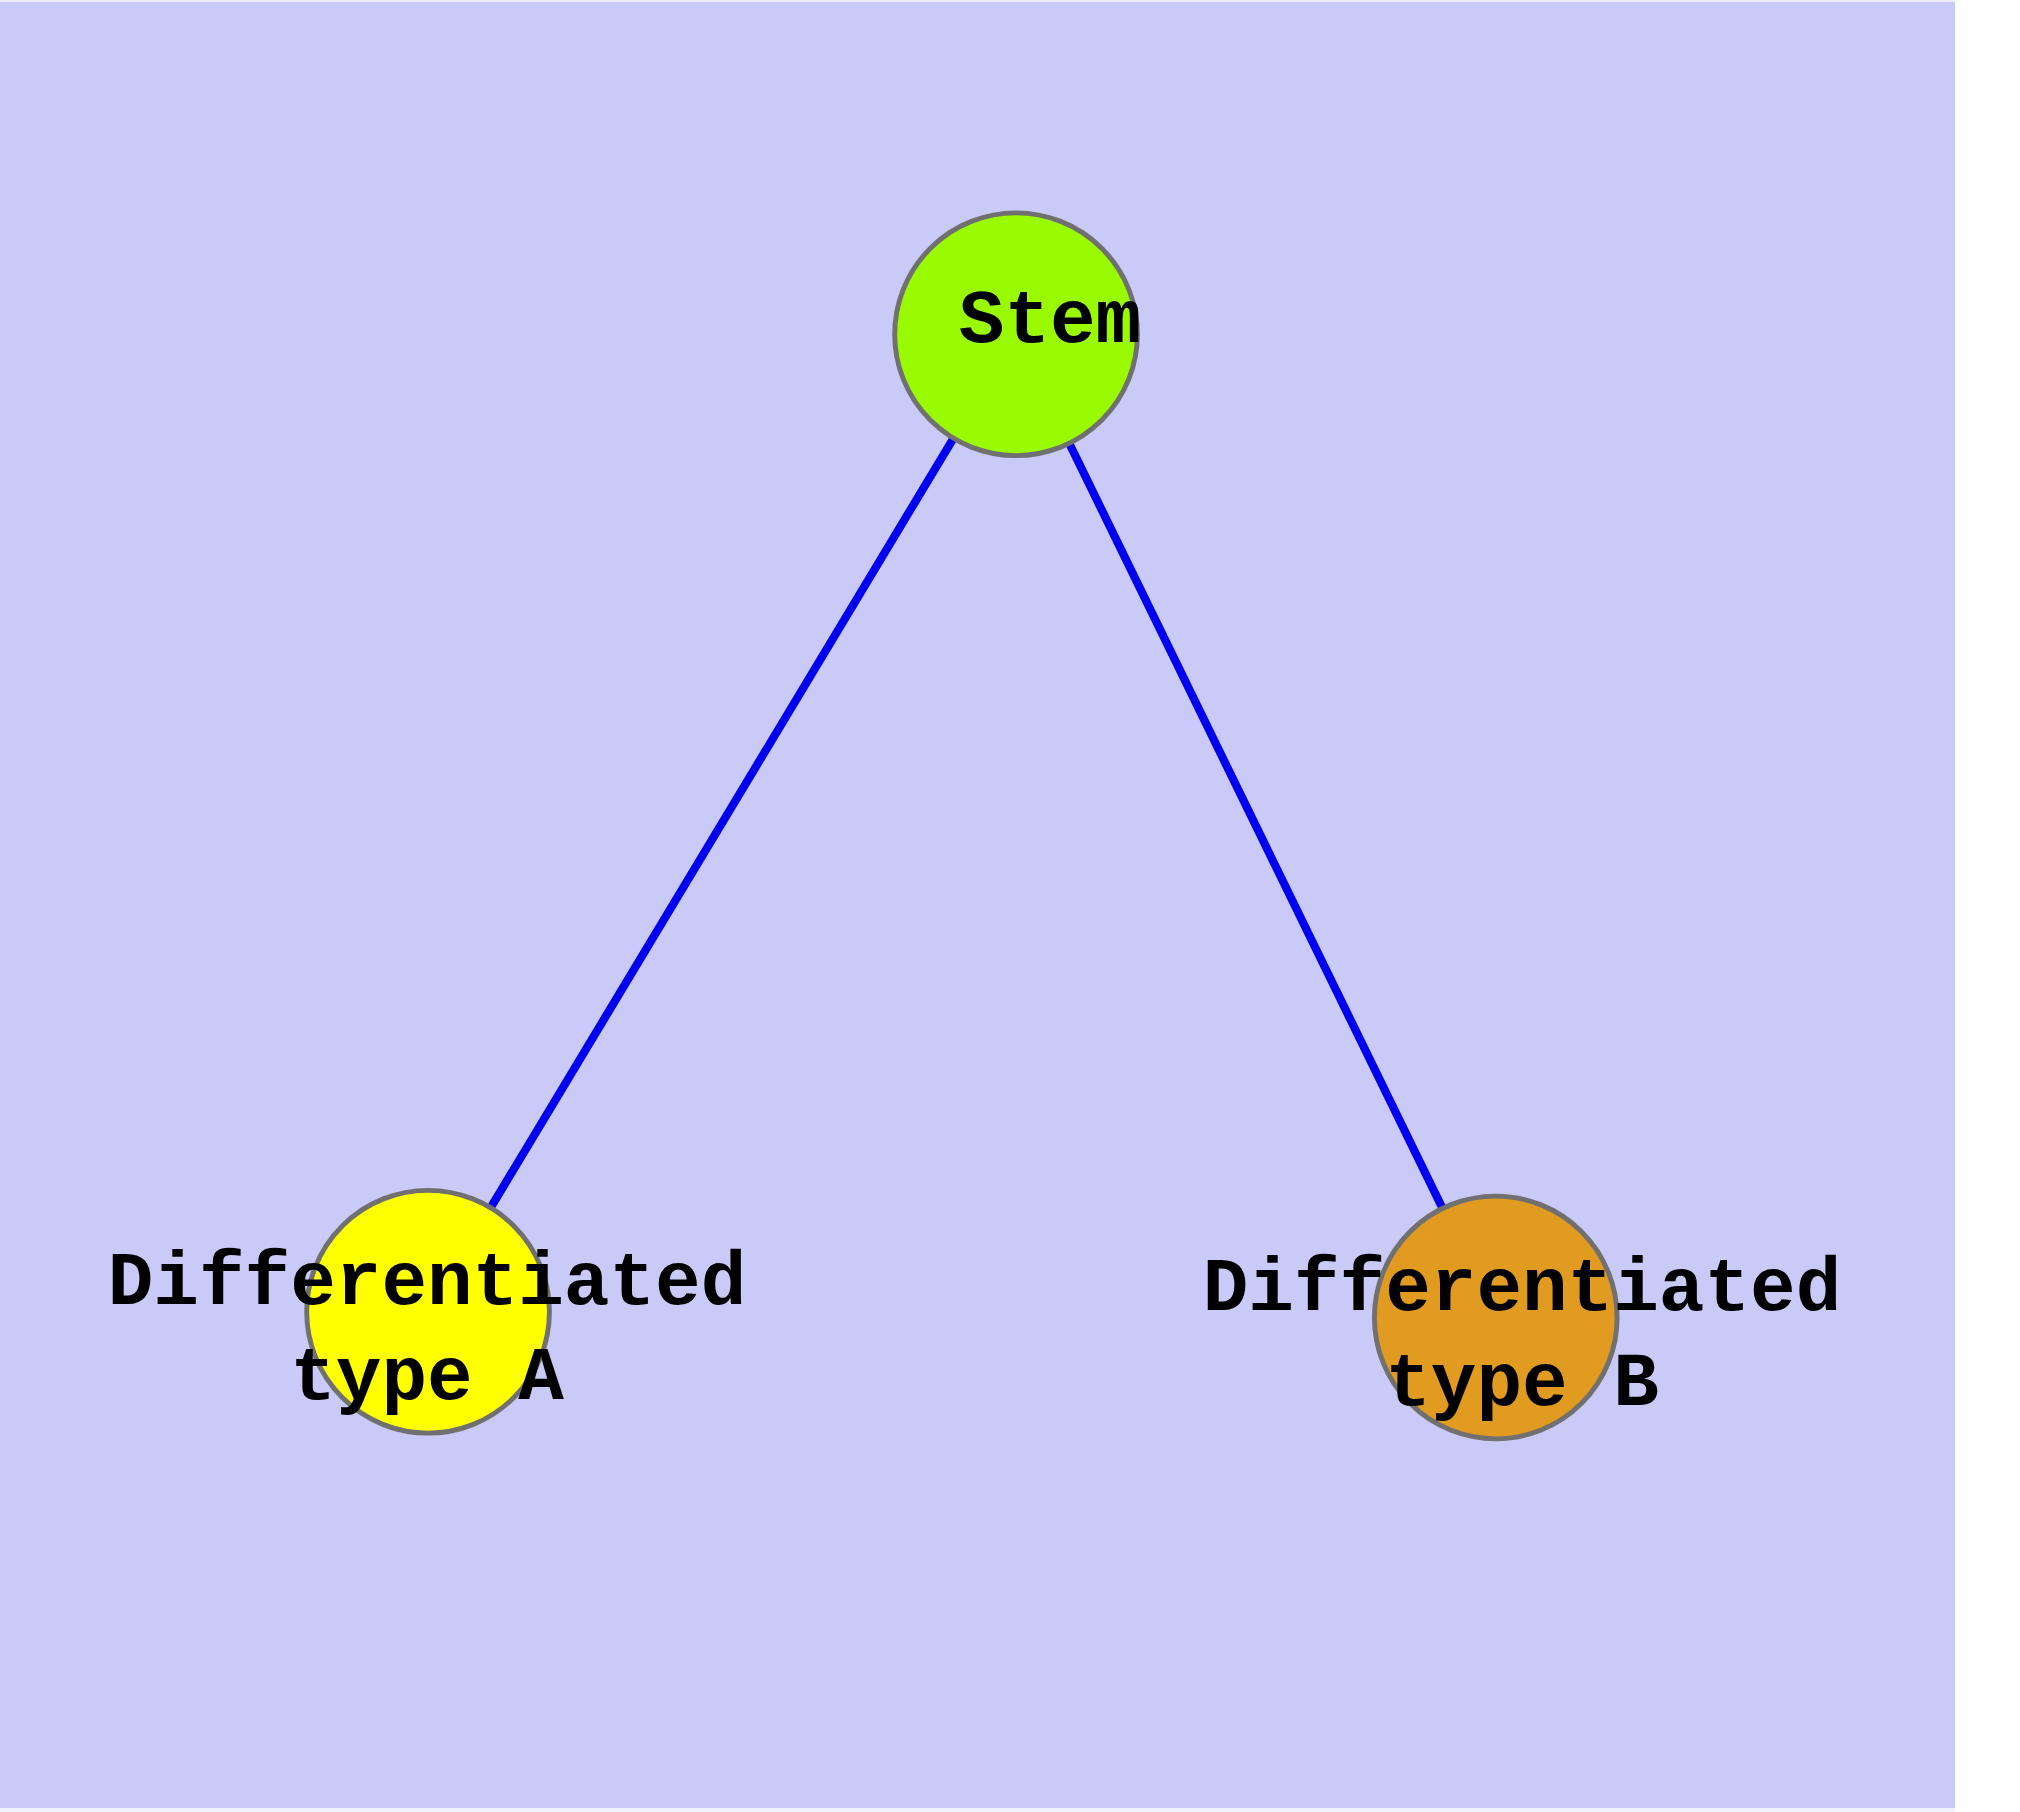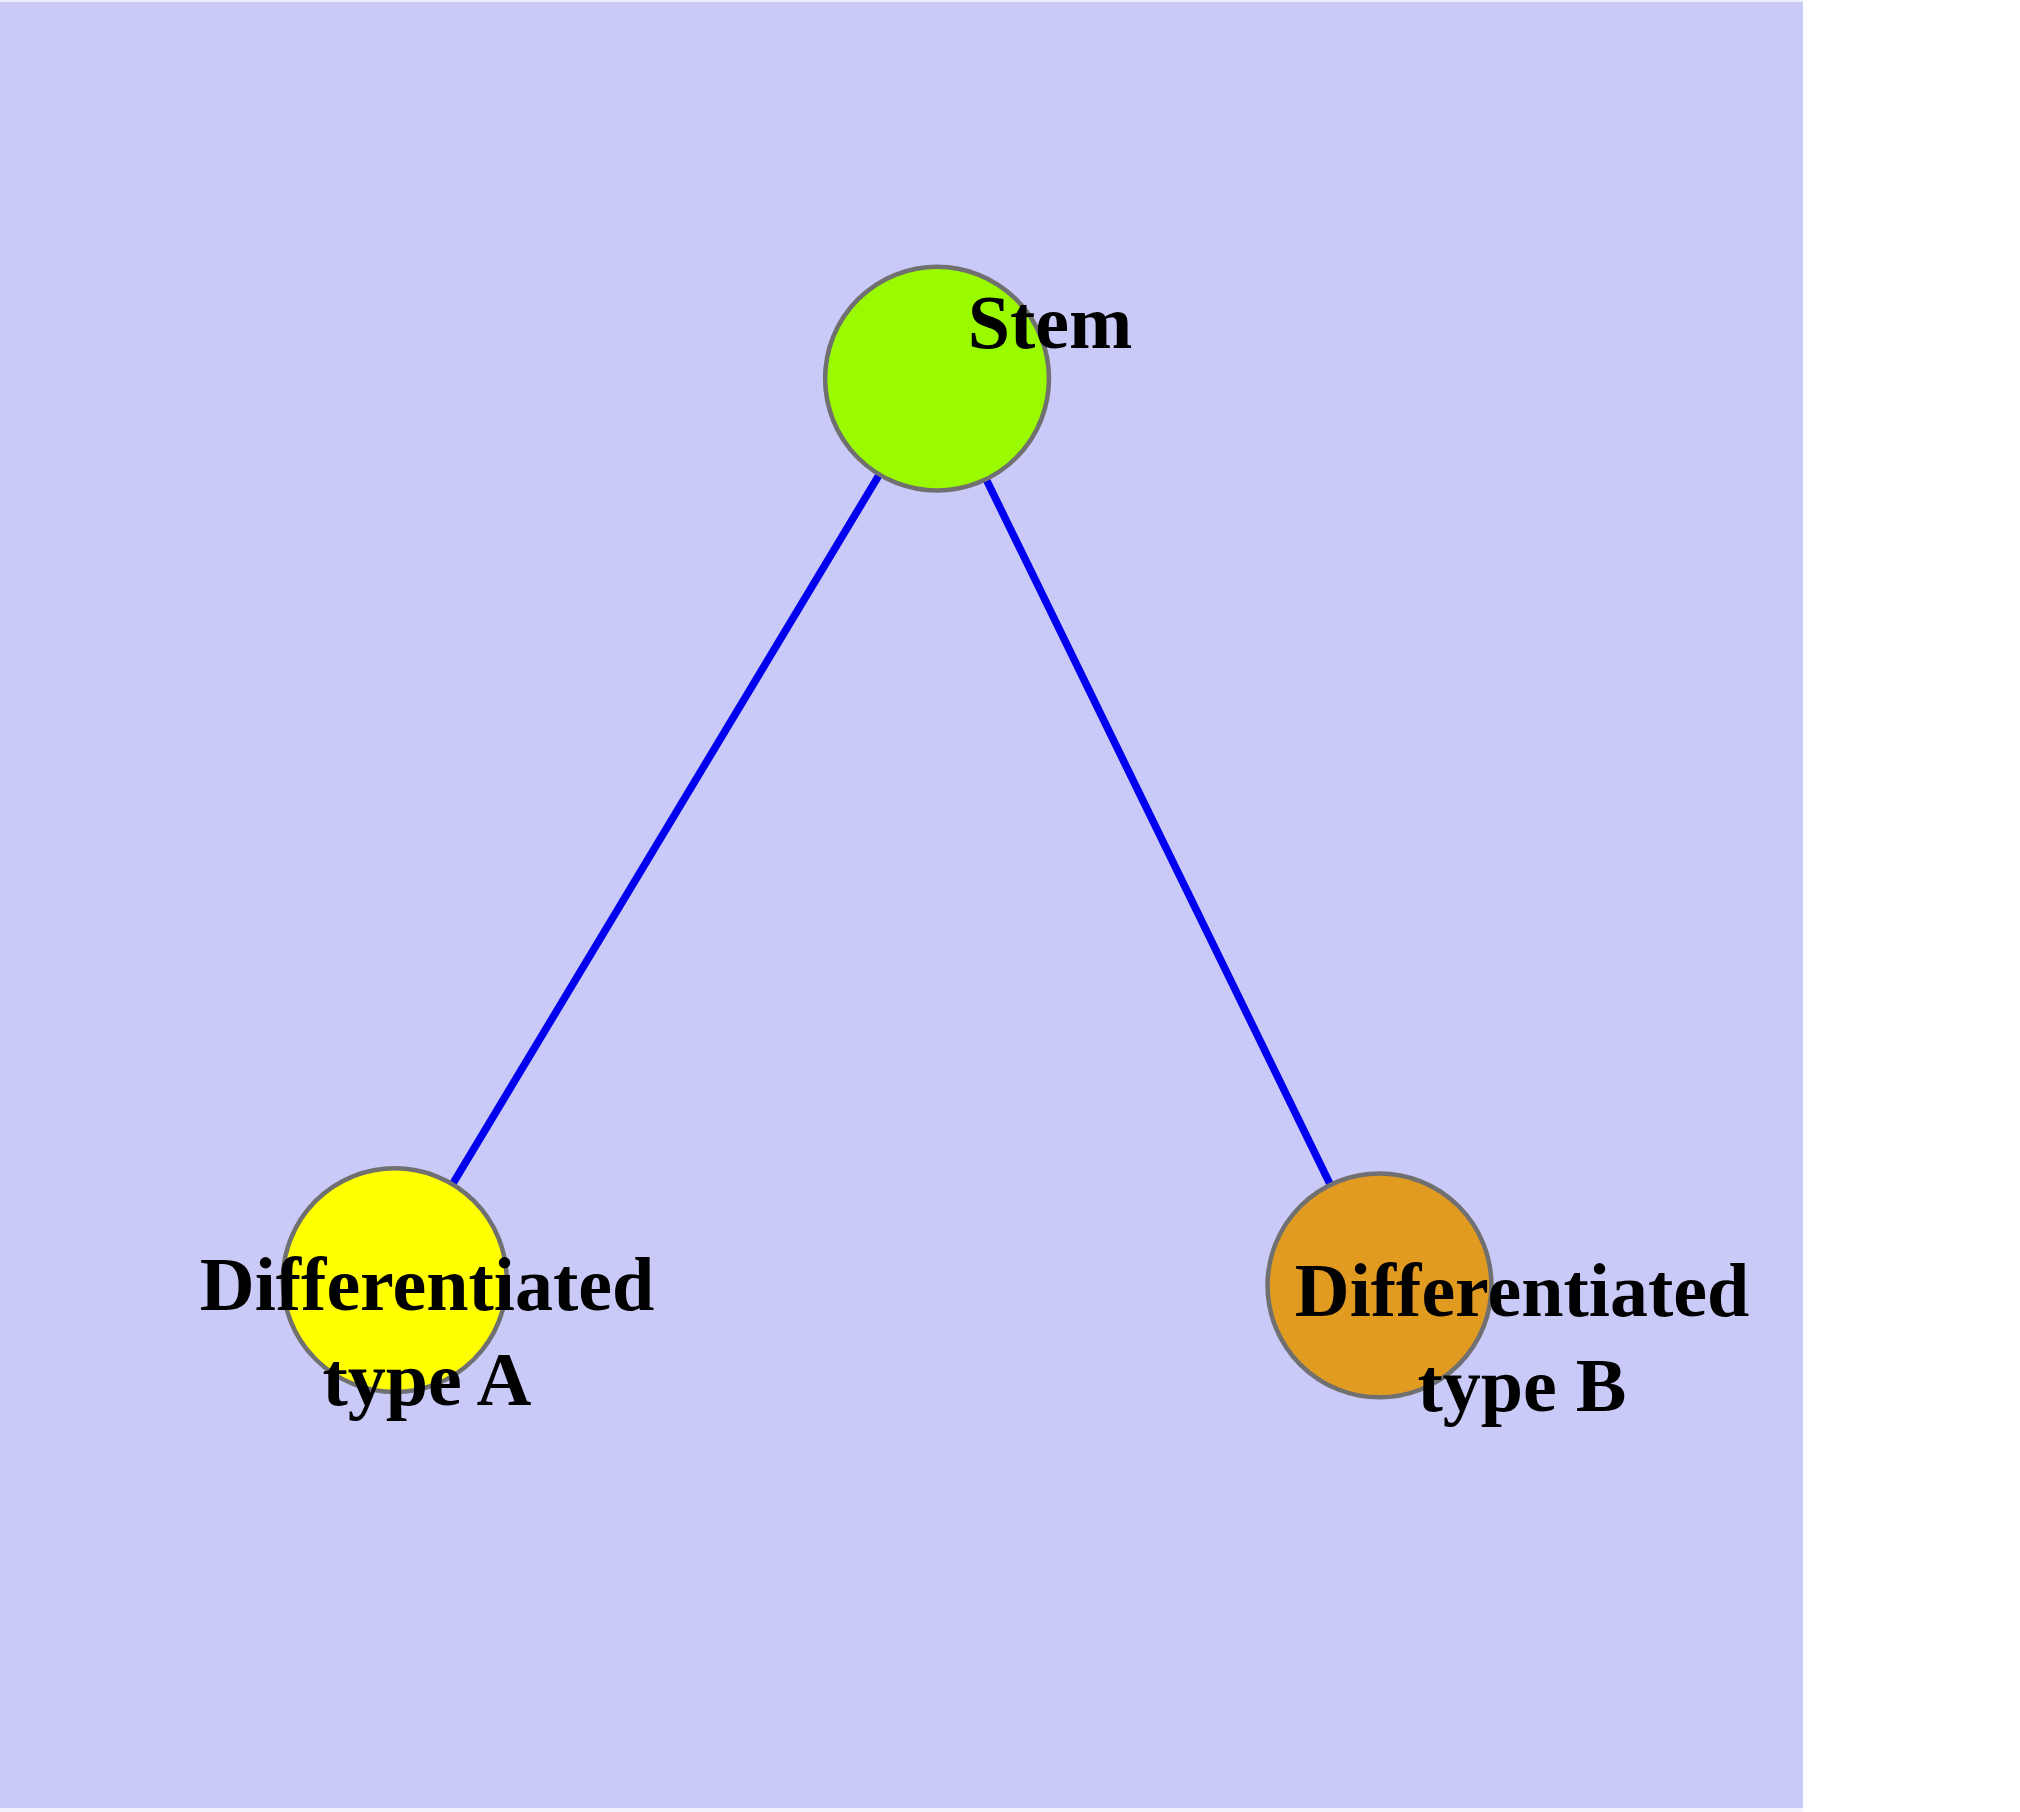--- a/index.html
+++ b/index.html
@@ -2,27 +2,27 @@
 <html style="font-size:13.6px"><head>
 <meta charset="utf-8">
 <style>
   html, body {
     margin: 0;
     padding: 0;
     background: #ffffff;
   }
   .canvas {
     position: relative;
-    width: 1803px;
+    width: 1955px;
     height: 1812px;
     overflow: hidden;
     box-sizing: border-box;
     border-top: 2.5px solid #EDEDFB;
     border-bottom: 4.2px solid #F2F2FD;
-    font-family: Liberation Serif, serif;
+    font-family: Liberation Mono, monospace;
   }
   .graph-svg {
     position: absolute;
     left: 0;
     top: 0;
     width: 100%;
     height: 100%;
     display: block;
   }
   .node-label {

